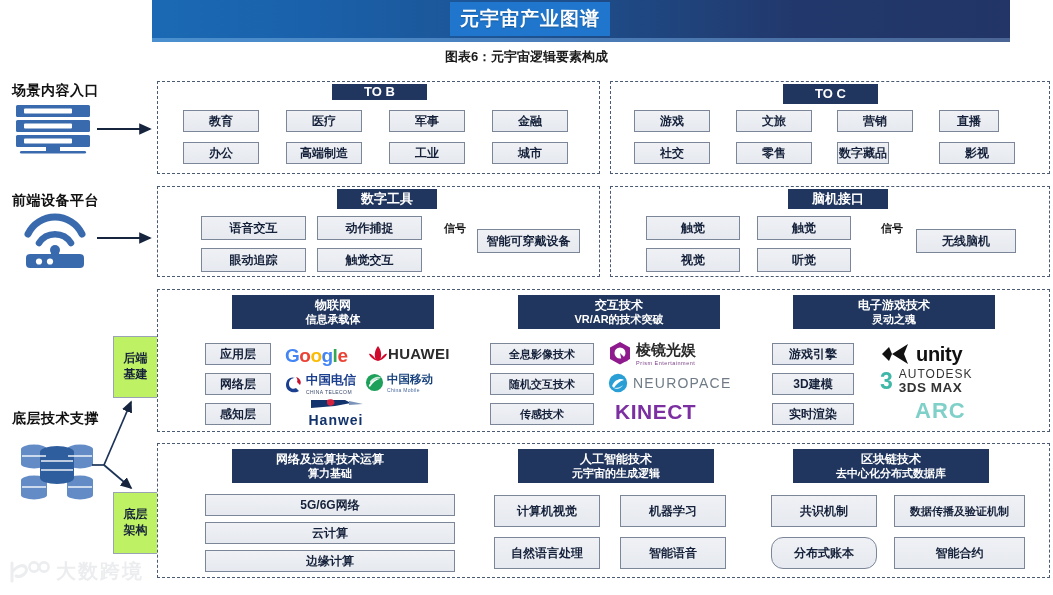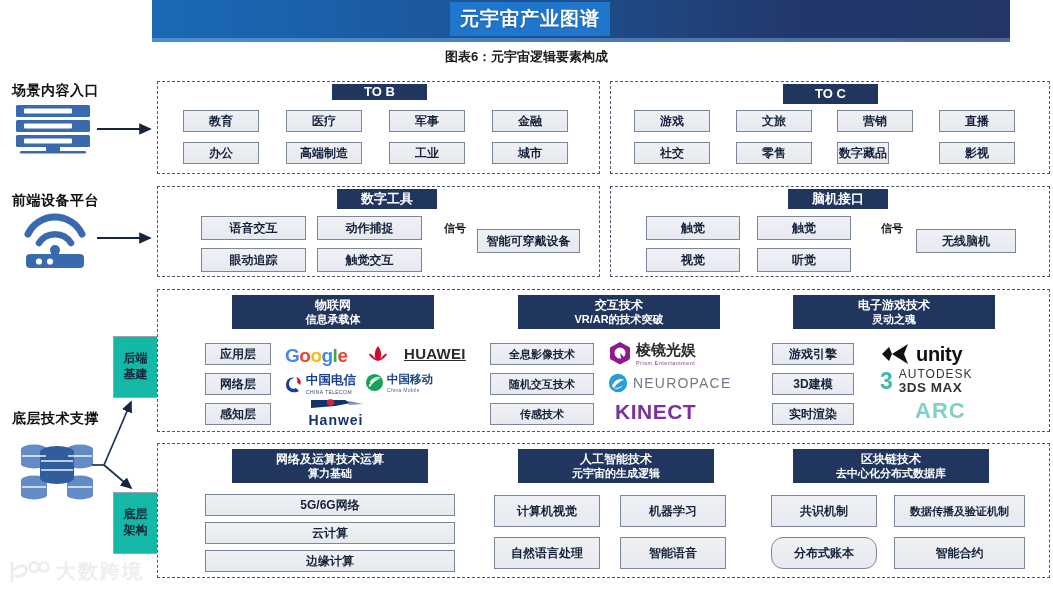--- a/index.html
+++ b/index.html
@@ -60,21 +60,21 @@
 
   
   .box{
     position:absolute;box-sizing:border-box;
     background:linear-gradient(180deg,#eff1f5 0%,#e6e9ef 100%);
     border:1.3px solid #7b8699;
     display:flex;align-items:center;justify-content:center;
     font-size:12px;font-weight:bold;color:#15213a;white-space:nowrap;
   }
   .box.small{font-size:11px;}
-  .box.light{background:#14b8a6;border-color:#9aa3b4;font-weight:bold;}
+  .box.light{background:#bef264;border-color:#9aa3b4;font-weight:bold;}
 
   
   svg.ov{position:absolute;left:0;top:0;width:1053px;height:595px;pointer-events:none;}
 
   
   .logo{position:absolute;display:flex;align-items:center;white-space:nowrap;}
   .lg-google{font-size:19px;font-weight:bold;letter-spacing:-.5px;}
   .lg-google i{font-style:normal;}
   .g-b{color:#4285F4}.g-r{color:#EA4335}.g-y{color:#FBBC05}.g-g{color:#34A853}
   .lg-huawei{font-size:15px;font-weight:bold;color:#2b2b2b;letter-spacing:.3px;}
@@ -210,21 +210,21 @@
   <div class="box" style="left:389px;top:142px;width:76px;height:22px;">工业</div>
   <div class="box" style="left:492px;top:142px;width:76px;height:22px;">城市</div>
 
   <div class="panel" style="left:610px;top:81px;width:440px;height:93px;"></div>
   <div class="chip one-line" style="left:783px;top:84px;width:95px;height:20px;">
     <span class="l1">TO C</span>
   </div>
   <div class="box" style="left:634px;top:110px;width:76px;height:22px;">游戏</div>
   <div class="box" style="left:736px;top:110px;width:76px;height:22px;">文旅</div>
   <div class="box" style="left:837px;top:110px;width:76px;height:22px;">营销</div>
-  <div class="box" style="left:939px;top:110px;width:76px;height:22px;">直播</div>
+  <div class="box" style="left:939px;top:110px;width:60px;height:22px;">直播</div>
   <div class="box" style="left:634px;top:142px;width:76px;height:22px;">社交</div>
   <div class="box" style="left:736px;top:142px;width:76px;height:22px;">零售</div>
   <div class="box" style="left:837px;top:142px;width:52px;height:22px;">数字藏品</div>
   <div class="box" style="left:939px;top:142px;width:76px;height:22px;">影视</div>
 
   <div class="panel" style="left:157px;top:186px;width:443px;height:91px;"></div>
   <div class="chip one-line" style="left:337px;top:189px;width:100px;height:20px;">
     <span class="l1">数字工具</span>
   </div>
   <div class="box" style="left:201px;top:216px;width:105px;height:24px;">语音交互</div>
@@ -260,21 +260,21 @@
       <i class="g-r">o</i>
       <i class="g-y">o</i>
       <i class="g-b">g</i>
       <i class="g-g">l</i>
       <i class="g-r">e</i>
   </div>
   <div class="logo" style="left:368px;top:345px;">
     <svg width="20" height="17" viewBox="0 0 20 17">
       <path d="M10 1 C7 5 6 9 7.5 14 C5 10 2 8 1 9 C2 12 6 15 10 16 C14 15 18 12 19 9 C18 8 15 10 12.5 14 C14 9 13 5 10 1z" fill="#cf0a2c"></path>
     </svg>
-    <span class="lg-huawei" style="margin-left:16px;text-decoration:underline;">HUAWEI</span>
+    <span class="lg-huawei" style="margin-left:0;">HUAWEI</span>
   </div>
 
   <div class="logo" style="left:283px;top:372px;">
     <svg width="20" height="20" viewBox="0 0 20 20">
       <path d="M3 11 C3 5 8 2 12 4 C9 4 6 6 6 10 C6 14 10 16 13 14 L16 17 C12 20 3 18 3 11z" fill="#1b3f8f"></path>
       <path d="M13 3 C17 4 19 8 17 11 L14 8 C15 6 14 4 13 3z" fill="#c8102e"></path>
     </svg>
     <span class="lg-ct" style="margin-left:3px;">
       <span>中国电信</span>
       <small>CHINA TELECOM</small>

